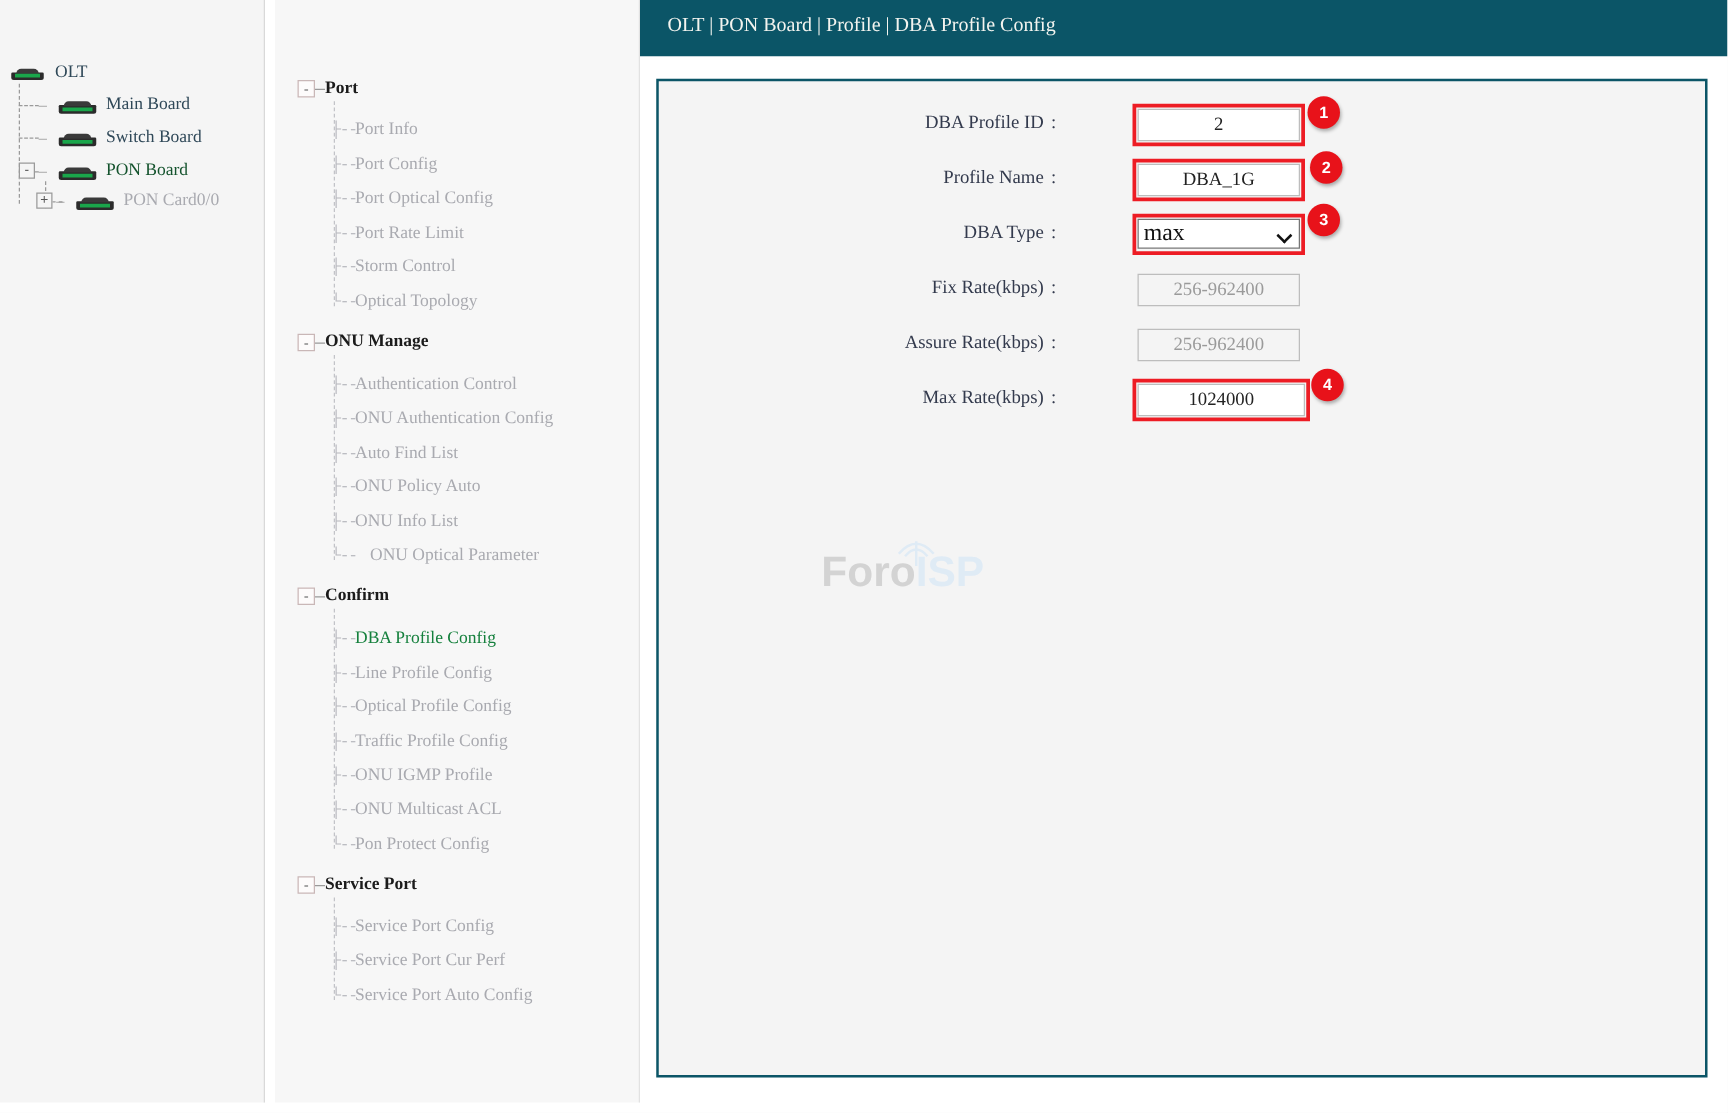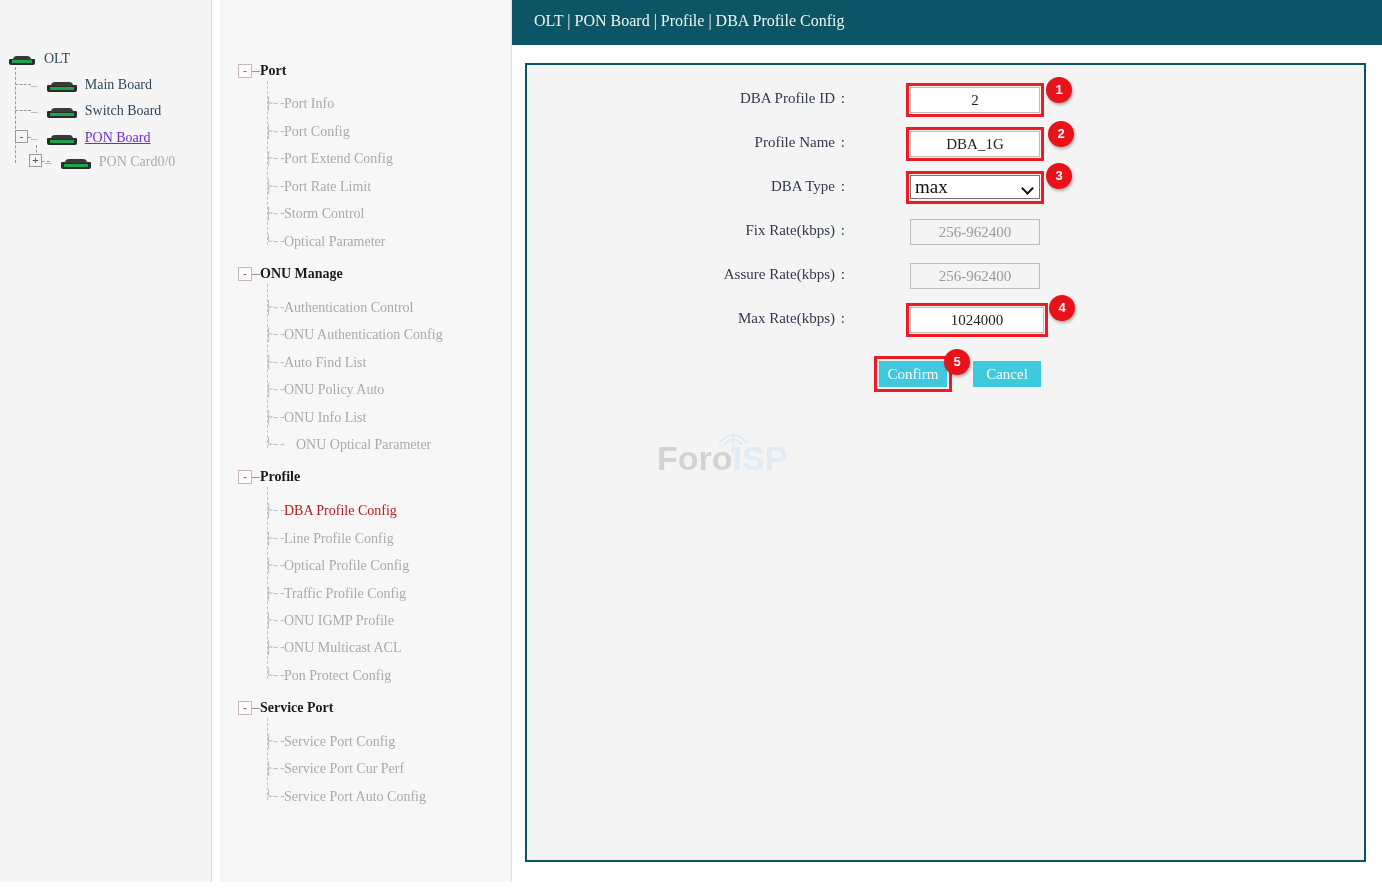--- a/index.html
+++ b/index.html
@@ -73,21 +73,21 @@
   .hline { position:absolute; border-top: 1px dashed #9a9a9a; }
 
   
   .menu-panel {
     position: absolute; left: 220px; top: 0; width: 292px; height: 882px;
     background: #f7f7f7; border-right: 1px solid #e2e2e2;
   }
   .menu-item { position: absolute; white-space: nowrap; font-size: 14px; }
   .menu-group { font-weight: bold; color: #1b1b1b; }
   .menu-leaf { color: #a9aab0; }
-  .menu-leaf.active { color: #b91c1c; }
+  .menu-leaf.active { color: #15803d; }
   .grp-box {
     position:absolute; width: 14px; height: 14px;
     border: 1px solid #c9b7b7; background: #fdfbfb;
     font-size: 12px; line-height: 12px; text-align:center; color:#6e6e6e;
     font-family:"Liberation Sans", sans-serif;
   }
   .grp-dash { position:absolute; border-top: 1px solid #9a9a9a; width: 8px; }
   .branch { position:absolute; color:#b9bac0; font-size: 13px;
             font-family:"Liberation Mono", monospace; letter-spacing:-1px; }
   .mvline { position:absolute; border-left: 1px dashed #c2c3c8; }
@@ -205,21 +205,21 @@
         </span>
         <span class="tlabel" style="color:#2f4858;">Switch Board</span>
       </div>
 
       <div class="tbox" style="left:15px; top:85px;">-</div>
       <div class="tnode" style="left:31px; top:83px;">
         <span style="color:#9a9a9a; font-size:13px;">–&nbsp;</span>
         <span class="dev-icon">
           <span class="body"></span><span class="top"></span><span class="led"></span>
         </span>
-        <span class="tlabel" style="color:#6d28d9;text-decoration:underline;">PON Board</span>
+        <span class="tlabel" style="color:#14532d;">PON Board</span>
       </div>
 
       <div class="tbox" style="left:29px; top:109px;">+</div>
       <div class="tnode" style="left:45px; top:107px;">
         <span style="color:#9a9a9a; font-size:13px;">–&nbsp;</span>
         <span class="dev-icon">
           <span class="body"></span><span class="top"></span><span class="led"></span>
         </span>
         <span class="tlabel" style="color:#a9aab0;">PON Card0/0</span>
       </div>
@@ -232,27 +232,27 @@
     <div class="grp-box" style="left:18px; top:64px;">-</div>
     <div class="grp-dash" style="left:32px; top:71px;"></div>
     <div class="menu-item menu-group" style="left:40px; top:63px;">Port</div>
     <div class="mvline" style="left:47px; top:81px; height:164px;"></div>
 
     <div class="branch" style="left:45px; top:96px;">├--</div>
     <div class="menu-item menu-leaf" style="left:64px; top:96px;">Port Info</div>
     <div class="branch" style="left:45px; top:124px;">├--</div>
     <div class="menu-item menu-leaf" style="left:64px; top:124px;">Port Config</div>
     <div class="branch" style="left:45px; top:151px;">├--</div>
-    <div class="menu-item menu-leaf" style="left:64px; top:151px;">Port Extend Config</div>
+    <div class="menu-item menu-leaf" style="left:64px; top:151px;">Port Optical Config</div>
     <div class="branch" style="left:45px; top:179px;">├--</div>
     <div class="menu-item menu-leaf" style="left:64px; top:179px;">Port Rate Limit</div>
     <div class="branch" style="left:45px; top:206px;">├--</div>
     <div class="menu-item menu-leaf" style="left:64px; top:206px;">Storm Control</div>
     <div class="branch" style="left:45px; top:234px;">└--</div>
-    <div class="menu-item menu-leaf" style="left:64px; top:234px;">Optical Parameter</div>
+    <div class="menu-item menu-leaf" style="left:64px; top:234px;">Optical Topology</div>
 
     <div class="grp-box" style="left:18px; top:267px;">-</div>
     <div class="grp-dash" style="left:32px; top:274px;"></div>
     <div class="menu-item menu-group" style="left:40px; top:266px;">ONU Manage</div>
     <div class="mvline" style="left:47px; top:284px; height:164px;"></div>
 
     <div class="branch" style="left:45px; top:300px;">├--</div>
     <div class="menu-item menu-leaf" style="left:64px; top:300px;">Authentication Control</div>
     <div class="branch" style="left:45px; top:327px;">├--</div>
     <div class="menu-item menu-leaf" style="left:64px; top:327px;">ONU Authentication Config</div>
@@ -260,21 +260,21 @@
     <div class="menu-item menu-leaf" style="left:64px; top:355px;">Auto Find List</div>
     <div class="branch" style="left:45px; top:382px;">├--</div>
     <div class="menu-item menu-leaf" style="left:64px; top:382px;">ONU Policy Auto</div>
     <div class="branch" style="left:45px; top:410px;">├--</div>
     <div class="menu-item menu-leaf" style="left:64px; top:410px;">ONU Info List</div>
     <div class="branch" style="left:45px; top:437px;">└--</div>
     <div class="menu-item menu-leaf" style="left:76px; top:437px;">ONU Optical Parameter</div>
 
     <div class="grp-box" style="left:18px; top:470px;">-</div>
     <div class="grp-dash" style="left:32px; top:477px;"></div>
-    <div class="menu-item menu-group" style="left:40px; top:469px;">Profile</div>
+    <div class="menu-item menu-group" style="left:40px; top:469px;">Confirm</div>
     <div class="mvline" style="left:47px; top:487px; height:192px;"></div>
 
     <div class="branch" style="left:45px; top:503px;">├--</div>
     <div class="menu-item menu-leaf active" style="left:64px; top:503px;">DBA Profile Config</div>
     <div class="branch" style="left:45px; top:531px;">├--</div>
     <div class="menu-item menu-leaf" style="left:64px; top:531px;">Line Profile Config</div>
     <div class="branch" style="left:45px; top:558px;">├--</div>
     <div class="menu-item menu-leaf" style="left:64px; top:558px;">Optical Profile Config</div>
     <div class="branch" style="left:45px; top:586px;">├--</div>
     <div class="menu-item menu-leaf" style="left:64px; top:586px;">Traffic Profile Config</div>
@@ -346,26 +346,20 @@
       </div>
 
       <div class="form-row" style="top:242px;">
         <div class="form-label">Max Rate(kbps)</div>
         <div class="colon">:</div>
         <div class="field" style="width:134px;">1024000</div>
         <div class="hl" style="left:379px; top:-4px; width:142px; height:34px;"></div>
         <div class="badge" style="left:522px; top:-12px;">4</div>
       </div>
 
-      <div class="form-row" style="top:296px;">
-        <div class="btn" style="left:352px;">Confirm</div>
-        <div class="hl" style="left:347px; top:-5px; width:78px; height:36px;"></div>
-        <div class="badge" style="left:417px; top:-12px;">5</div>
-        <div class="btn" style="left:446px;">Cancel</div>
-      </div>
 
       <div class="watermark">
         <svg class="wm-ant" viewBox="0 0 40 26">
           <path d="M6,16 Q20,0 34,16" stroke="#cfe4f7" stroke-width="2" fill="none"></path>
           <path d="M11,18 Q20,7 29,18" stroke="#cfe4f7" stroke-width="2" fill="none"></path>
           <rect x="19" y="6" width="2" height="20" fill="#cfe4f7"></rect>
         </svg>
         <div class="wm-text">
           <span class="wm-foro">Foro</span><span class="wm-isp">ISP</span>
         </div>

